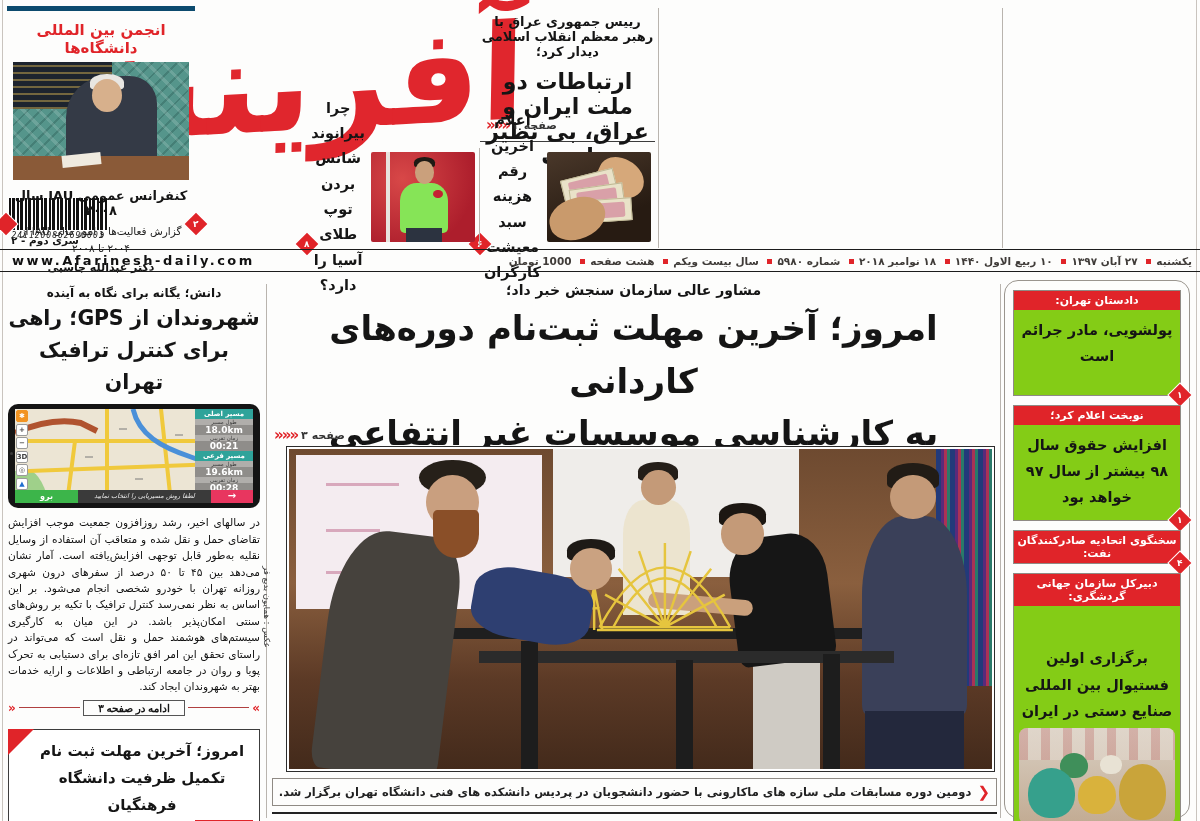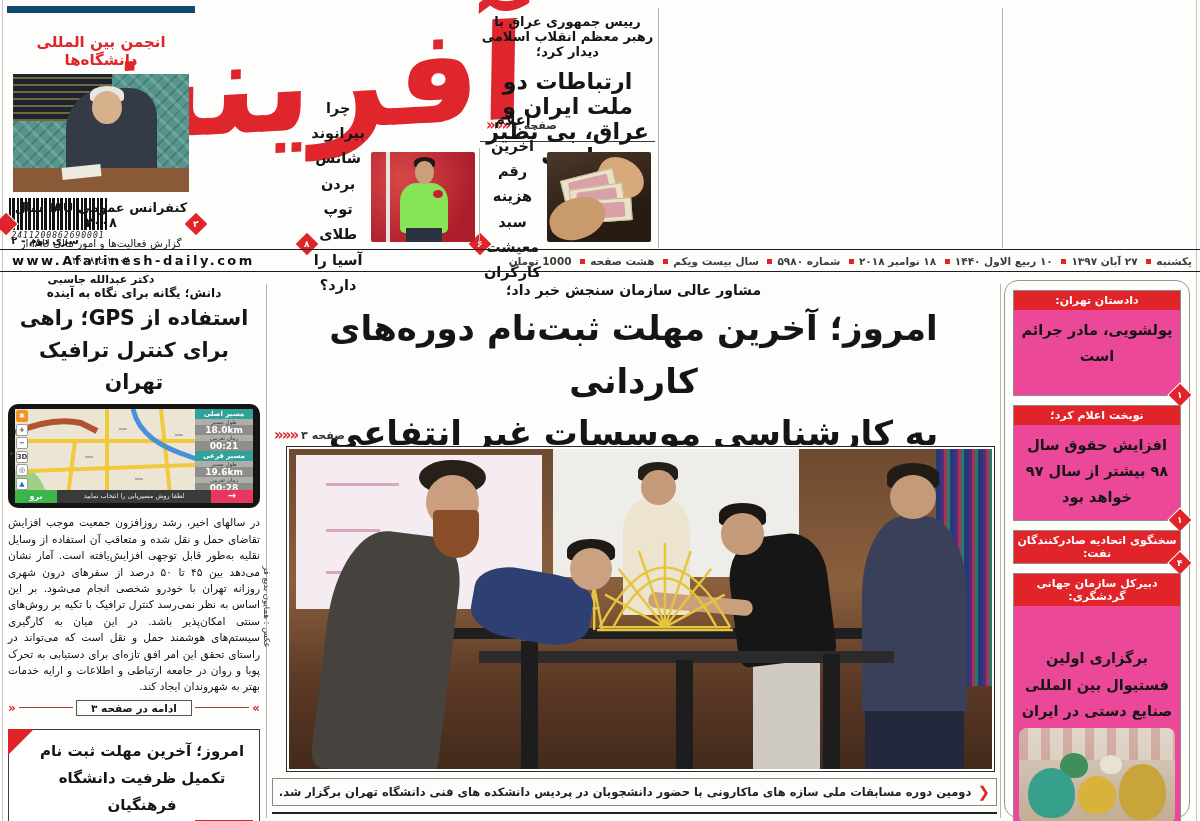--- a/index.html
+++ b/index.html
@@ -11,21 +11,21 @@
 
   
   .vline { position:absolute; width:1px; background:#b9b4ae; }
   .diamond { position:absolute; width:16px; height:16px; background:#e02429; transform:rotate(45deg);
              display:flex; align-items:center; justify-content:center; box-shadow:0 0 0 1px #fff; }
   .diamond span { transform:rotate(-45deg); color:#fff; font-size:9px; font-weight:bold; }
   .pageref { display:flex; align-items:center; gap:4px; font-size:11px; color:#333; font-weight:bold; }
   .pageref .chv { color:#e02429; font-size:15px; font-weight:bold; letter-spacing:-2px; line-height:1; }
 
   
-  .iau-box { position:absolute; right:1005px; left:7px; top:6px; height:240px; border-top:7px solid #0c4a6e; padding-top:20px; }
+  .iau-box { position:absolute; right:1005px; left:7px; top:6px; height:240px; border-top:5px solid #0c4a6e; padding-top:10px; }
   .iau-title { color:#e02429; font-weight:bold; font-size:15px; text-align:center; }
   .iau-photo { position:relative; margin:5px 6px 0; height:118px; overflow:hidden;
      background:#55958b; }
   .iau-pattern { position:absolute; inset:0;
      background:repeating-linear-gradient(45deg, rgba(255,255,255,.14) 0 3px, transparent 3px 11px),
                 repeating-linear-gradient(-45deg, rgba(20,60,55,.25) 0 2px, transparent 2px 9px); }
   .iau-banner { position:absolute; left:0; top:0; width:56%; height:40%; background:#1d242e;
      background-image:repeating-linear-gradient(0deg, rgba(201,169,79,.5) 0 2px, transparent 2px 7px); }
   .iau-desk { position:absolute; bottom:0; left:0; right:0; height:20%; background:#8a5a38; }
   .iau-paper { position:absolute; bottom:12%; left:28%; width:22%; height:10%; background:#efeadf; transform:rotate(-6deg); }
@@ -76,21 +76,21 @@
   
   .datebar { position:absolute; left:0; right:0; top:249px; height:23px; border-top:1.5px solid #1c1c1c;
              border-bottom:1px solid #1c1c1c; display:flex; align-items:center; padding:0 8px; }
   .dateline { flex:1; text-align:right; font-size:10.5px; font-weight:bold; color:#3f3b38; white-space:nowrap; }
   .dateline .sq { display:inline-block; width:5px; height:5px; background:#e02429; margin:0 5px; vertical-align:middle; }
   .website { direction:ltr; font-size:13px; font-weight:bold; letter-spacing:2.5px; color:#111; padding-left:4px; }
 
   
   .sidebar { position:absolute; right:10px; top:280px; width:186px; height:538px;
              border:1.5px solid #9a958e; border-radius:14px; padding:9px 8px; display:flex; flex-direction:column; gap:9px; }
-  .sbox { position:relative; border:1px solid #8f8a84; background:#ec4899; flex:0 0 auto; }
+  .sbox { position:relative; border:1px solid #8f8a84; background:#84cc16; flex:0 0 auto; }
   .sbox-h { background:#e02429; color:#fff; font-size:11px; font-weight:bold; text-align:center; padding:3px 2px; }
   .sbox-b { font-size:14.5px; font-weight:bold; text-align:center; line-height:1.8; padding:7px 4px 10px; }
   .sbox .diamond { left:auto; right:-8px; bottom:-8px; }
   .sbox-photo { margin:2px 5px 12px; height:96px; border-radius:8px; position:relative; overflow:hidden;
       background:linear-gradient(180deg,#d9cfc2,#c2ab93); }
   .pot { position:absolute; border-radius:50% 50% 45% 45%; }
   .pot1 { left:6%; bottom:6%; width:30%; height:52%; background:#36a08c; }
   .pot2 { left:38%; bottom:10%; width:24%; height:40%; background:#d9b23c; }
   .pot3 { left:64%; bottom:4%; width:30%; height:58%; background:#c9a43a; }
   .pot4 { left:26%; bottom:48%; width:18%; height:26%; background:#3f8f5a; }
@@ -153,32 +153,32 @@
   .gps-title { text-align:center; font-size:20.5px; font-weight:bold; line-height:1.55; margin-top:3px; letter-spacing:-.3px; }
   .phone { position:relative; margin-top:6px; height:104px; background:#141414; border-radius:10px; padding:5px 7px; }
   .phone-dot { position:absolute; left:2px; top:48px; width:3px; height:3px; border-radius:50%; background:#3a3a3a; }
   .screen { position:relative; height:94px; overflow:hidden; background:#ece5d4; }
   .screen svg { position:absolute; inset:0; }
   .routes { position:absolute; right:0; top:0; width:58px; direction:rtl; }
   .rt-h { background:#2fa39a; color:#fff; font-size:7px; font-weight:bold; text-align:center; padding:1px 0; }
   .rt-l { background:#b0aeab; color:#3c3c3c; font-size:5.5px; text-align:center; }
   .rt-v { background:#8f8d8a; color:#fff; font-size:9px; font-weight:bold; text-align:center; direction:ltr; }
   .phone-bar { position:absolute; left:0; right:0; bottom:0; height:13px; display:flex; direction:ltr; }
-  .pb-go { width:42px; background:#3cb54a; color:#fff; font-size:8px; font-weight:bold; text-align:center; line-height:13px; }
-  .pb-msg { flex:1; background:#3a3a3a; color:#e8e8e8; font-size:6.5px; text-align:center; line-height:13px; white-space:nowrap; overflow:hidden; }
+  .pb-go { width:63px; background:#3cb54a; color:#fff; font-size:8px; font-weight:bold; text-align:center; line-height:13px; }
+  .pb-msg { flex:1; background:#3a3a3a; color:#e8e8e8; font-size:6.5px; text-align:center; line-height:13px; white-space:nowrap; overflow:hidden;font-style:italic; }
   .pb-next { width:42px; background:#e8365f; color:#fff; font-size:10px; font-weight:bold; text-align:center; line-height:12px; }
   .micons { position:absolute; left:1px; top:1px; display:flex; flex-direction:column; gap:1.5px; direction:ltr; }
   .mi { width:12px; height:12px; background:#fff; border:1px solid #9a9a9a; border-radius:2px;
         font-size:7px; font-weight:bold; color:#444; display:flex; align-items:center; justify-content:center; }
   .mi-gear { background:#f29422; color:#fff; border-color:#f29422; }
   .mi-nav { color:#1f6fd0; }
   .gps-body { margin-top:6px; font-size:10.6px; line-height:1.55; text-align:justify; color:#111; }
   .continue { display:flex; align-items:center; margin-top:5px; gap:3px; }
   .continue .dash { flex:1; border-top:1.5px solid #b04040; }
-  .continue .cbox { border:1px solid #555; font-size:10.5px; font-weight:bold; padding:1px 14px; }
+  .continue .cbox { border:1px solid #555; font-size:10.5px; font-weight:bold; padding:1px 14px;font-family:Liberation Serif, serif; }
   .continue .cch { color:#e02429; font-size:12px; font-weight:bold; }
   .teaser { position:relative; border:1.5px solid #3c3c3c; margin-top:13px; padding:8px 10px 12px 26px;
             font-size:15px; font-weight:bold; text-align:center; line-height:1.8; background:#fff; }
   .teaser .tri { position:absolute; top:-1px; left:-1px; width:0; height:0;
             border-top:26px solid #e02429; border-right:26px solid transparent; }
   .teaser .tag { position:absolute; right:6px; bottom:-9px; background:#e02429; color:#fff;
             font-size:9.5px; font-weight:bold; padding:1.5px 10px; }
 
   .edge-l { position:absolute; left:2px; top:0; bottom:0; width:1px; background:#c9c4be; }
   .edge-r { position:absolute; right:3px; top:0; bottom:0; width:1px; background:#c9c4be; }
@@ -391,21 +391,21 @@
     <div class="caption-bar">
       <span class="cap-mark">❮</span>
       <span class="cap-text">دومین دوره مسابقات ملی سازه های ماکارونی با حضور دانشجویان در پردیس دانشکده های فنی دانشگاه تهران برگزار شد. این مسابقات در دو گرایش سازه راندمانی و سازه فشاری برپا شد.</span>
     </div>
     <div class="bottom-rule"></div>
   </div>
 
   <div class="right-col">
     <div class="gps-kicker">دانش؛ یگانه برای نگاه به آینده</div>
     <div class="gps-title">
-      <span>استفاده از GPS؛ راهی</span><br>
+      <span>شهروندان از GPS؛ راهی</span><br>
       <span>برای کنترل ترافیک تهران</span>
     </div>
 
     <div class="phone">
       <div class="phone-dot"></div>
       <div class="screen">
         <svg viewBox="0 0 238 94" preserveAspectRatio="none">
           <rect width="238" height="94" fill="#ece5d4"></rect>
           <path d="M0,62 Q24,52 34,94 L0,94 Z" fill="#9fd08a"></path>
           <rect x="196" y="44" width="26" height="16" fill="#9fd08a"></rect>

